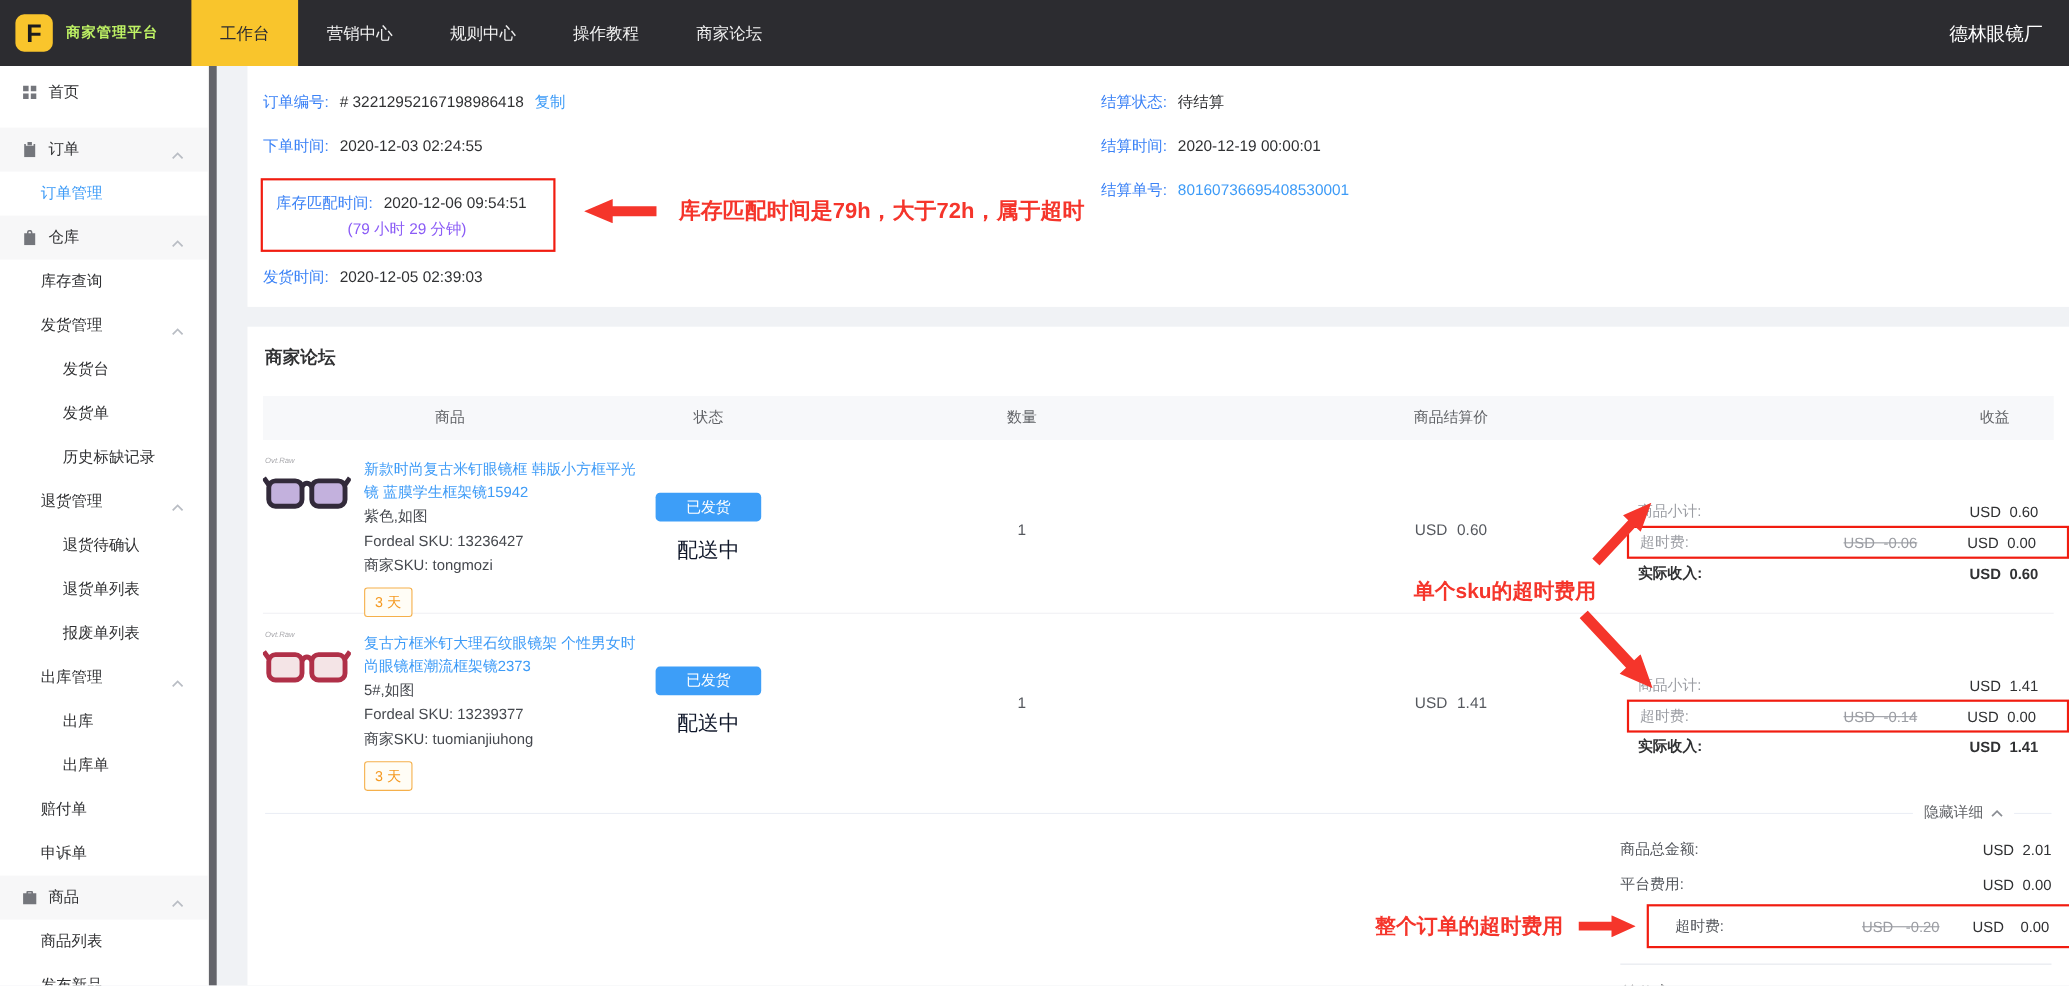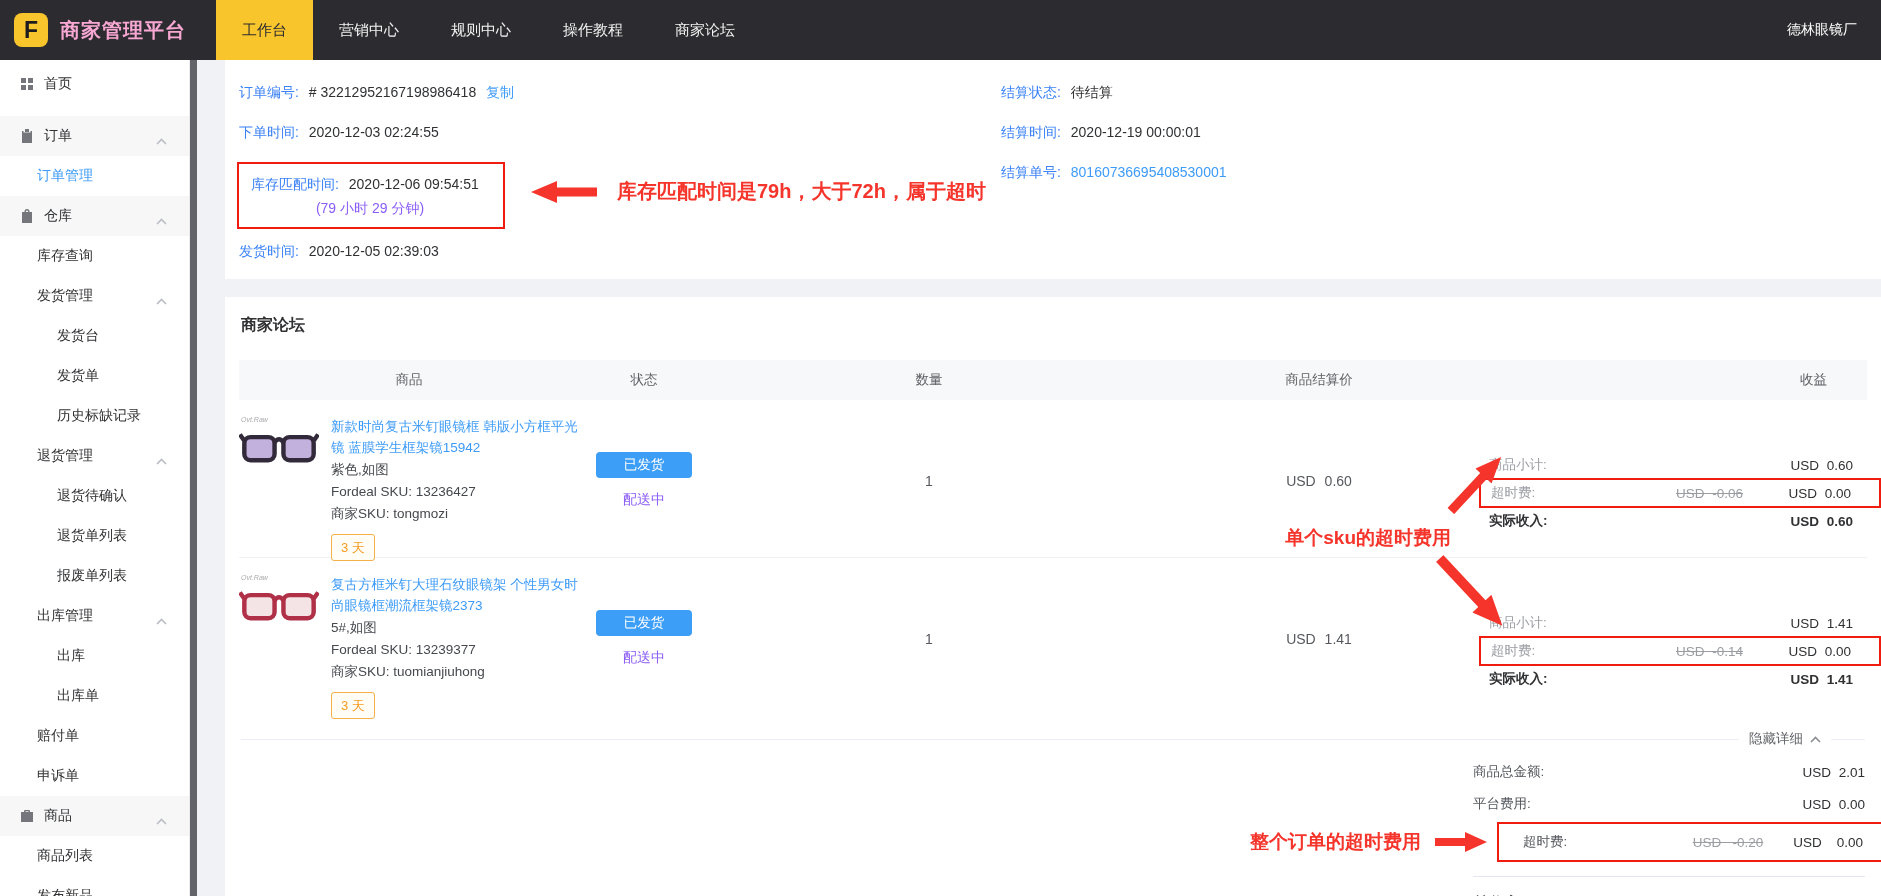--- a/index.html
+++ b/index.html
@@ -3,26 +3,26 @@
 <meta charset="utf-8">
 <style>
   * { margin:0; padding:0; box-sizing:border-box; }
   html,body { width:1881px; height:896px; overflow:hidden; }
   body { font-family:"Liberation Sans","DejaVu Sans",sans-serif; font-size:14px; color:#303133; background:#f0f2f5; }
 
   
   .navbar { height:60px; background:#2c2c30; display:flex; align-items:center; }
   .logo { width:34px; height:34px; margin-left:14px; background:#f9c52c; border-radius:8px;
           display:flex; align-items:center; justify-content:center; font-weight:bold; font-size:23px; color:#1c1c1e; }
-  .app-title { color:#f9a8d4; font-size:20px; font-weight:bold; margin:0 0 0 12px; letter-spacing:1px; }
+  .app-title { color:#bef264; font-size:13px; font-weight:bold; margin:0 0 0 12px; letter-spacing:1px; }
   .tabs { display:flex; height:100%; margin-left:30px; }
   .tab { height:100%; display:flex; align-items:center; padding:0 26px; color:#f2f2f2; font-size:15px; cursor:pointer; }
   .tab.active { background:#f9c52c; color:#2c2c30; }
   .nav-spacer { flex:1; }
-  .merchant { color:#ffffff; font-size:14px; padding-right:24px; }
+  .merchant { color:#ffffff; font-size:17px; padding-right:24px; }
 
   
   .main { display:flex; height:836px; }
   .sidebar { width:190px; background:#ffffff; border-right:1px solid #ececec; padding-top:4px; flex:none; overflow:hidden; }
   .v-scrollbar { width:7px; background:#63646a; flex:none; }
   .content { flex:1; padding-left:28px; overflow:hidden; }
 
   
   .s-item { height:40px; display:flex; align-items:center; font-size:14px; color:#303133; cursor:pointer; position:relative; }
   .s-item .s-icon { width:15px; height:15px; margin:0 9px 0 20px; flex:none; display:flex; align-items:center; }
@@ -74,21 +74,21 @@
   .glasses { width:80px; height:42px; }
   .p-text { width:255px; font-size:13.5px; line-height:21px; }
   .p-title { color:#3d9bf7; cursor:pointer; }
   .p-line { color:#45484e; margin-top:1px; }
   .day-badge { display:inline-block; margin-top:10px; border:1px solid #f5b04b; color:#f59a23; background:#fffdf6;
                border-radius:3px; font-size:13px; padding:2px 9px; }
 
   .c-status { display:flex; flex-direction:column; align-items:center; justify-content:center; }
   .status-badge { background:#3d9ef8; color:#ffffff; font-size:13.5px; border-radius:4px; width:96px; height:26px;
                   display:flex; align-items:center; justify-content:center; }
-  .status-sub { margin-top:13px; color:#8b5cf6; font-size:14px; }
+  .status-sub { margin-top:13px; color:#0f172a; font-size:19px; }
 
   .c-qty, .c-price { display:flex; align-items:center; justify-content:center; color:#55585e; word-spacing:5px; }
 
   .c-income { padding:52px 14px 0 0; font-size:13.5px; }
   .iline { display:flex; align-items:center; height:26px; }
   .ilabel { flex:1; color:#9b9da3; }
   .iold { text-decoration:line-through; color:#9b9da3; margin-right:24px; word-spacing:4px; }
   .ival { min-width:84px; text-align:right; color:#303133; word-spacing:4px; }
   .strong { font-weight:bold; color:#303133; }
   .fee-box { border:2px solid #f11c10; margin:0 -28px 0 -10px; padding:1px 28px 1px 10px; height:30px; }

